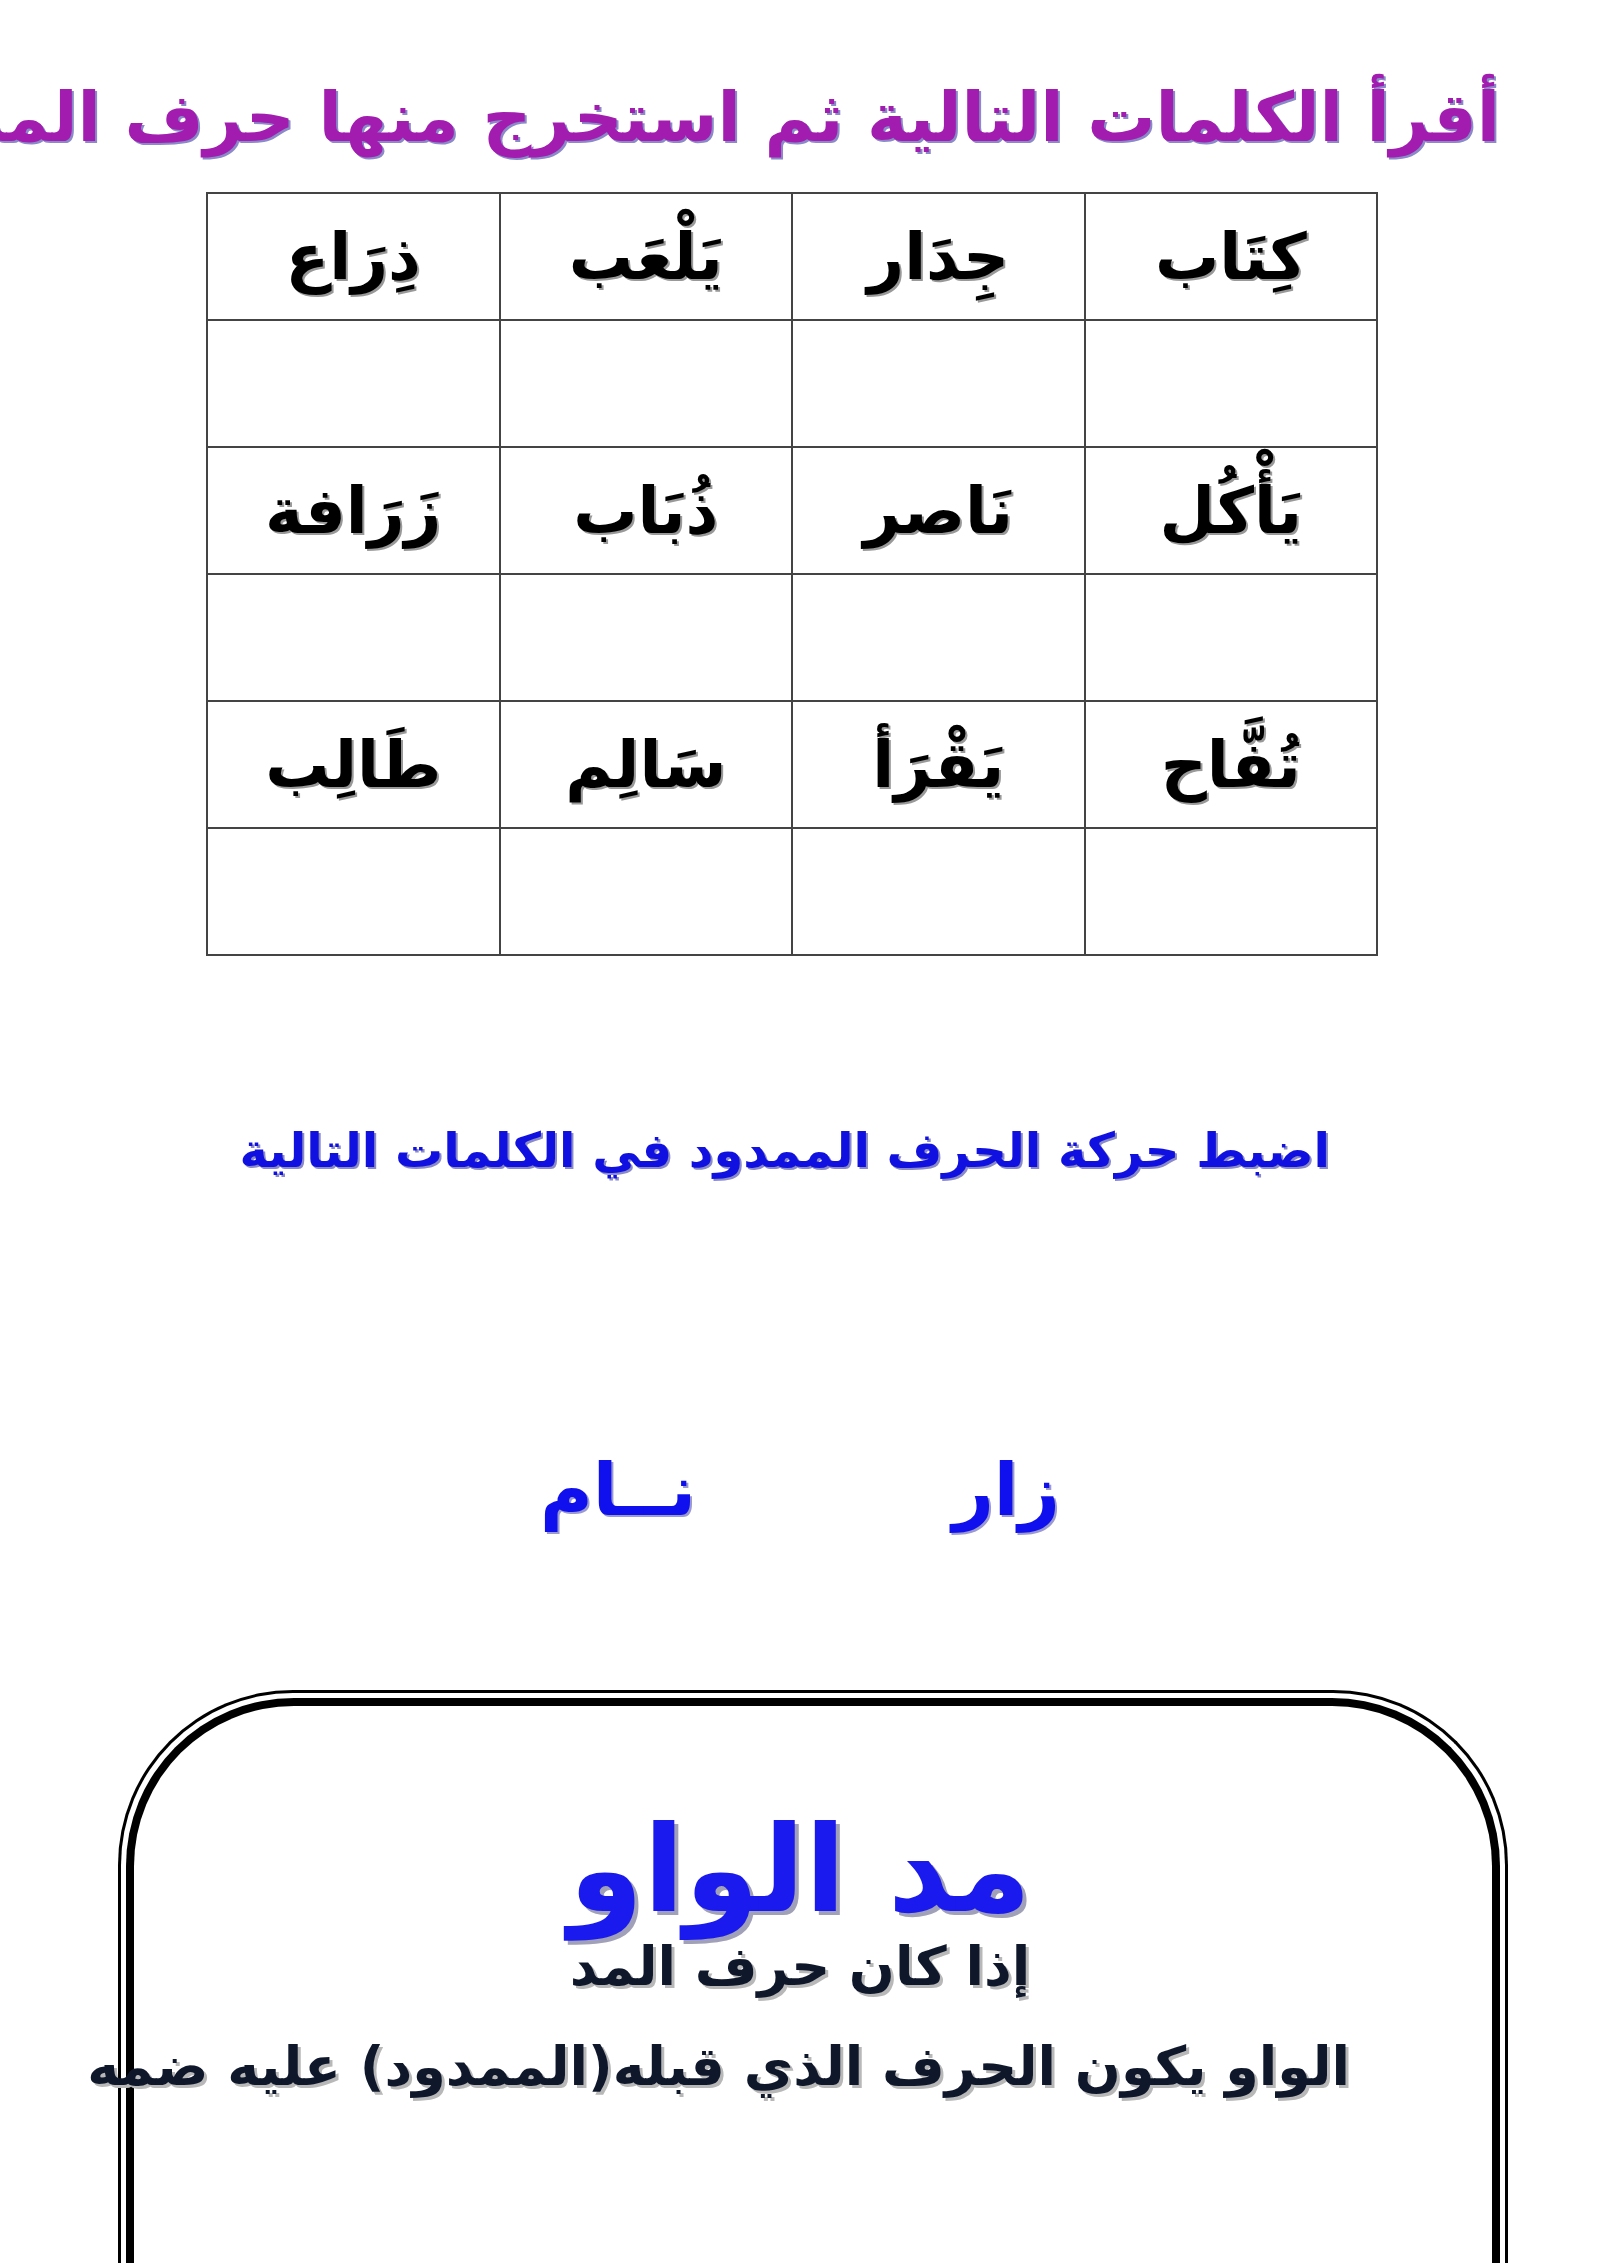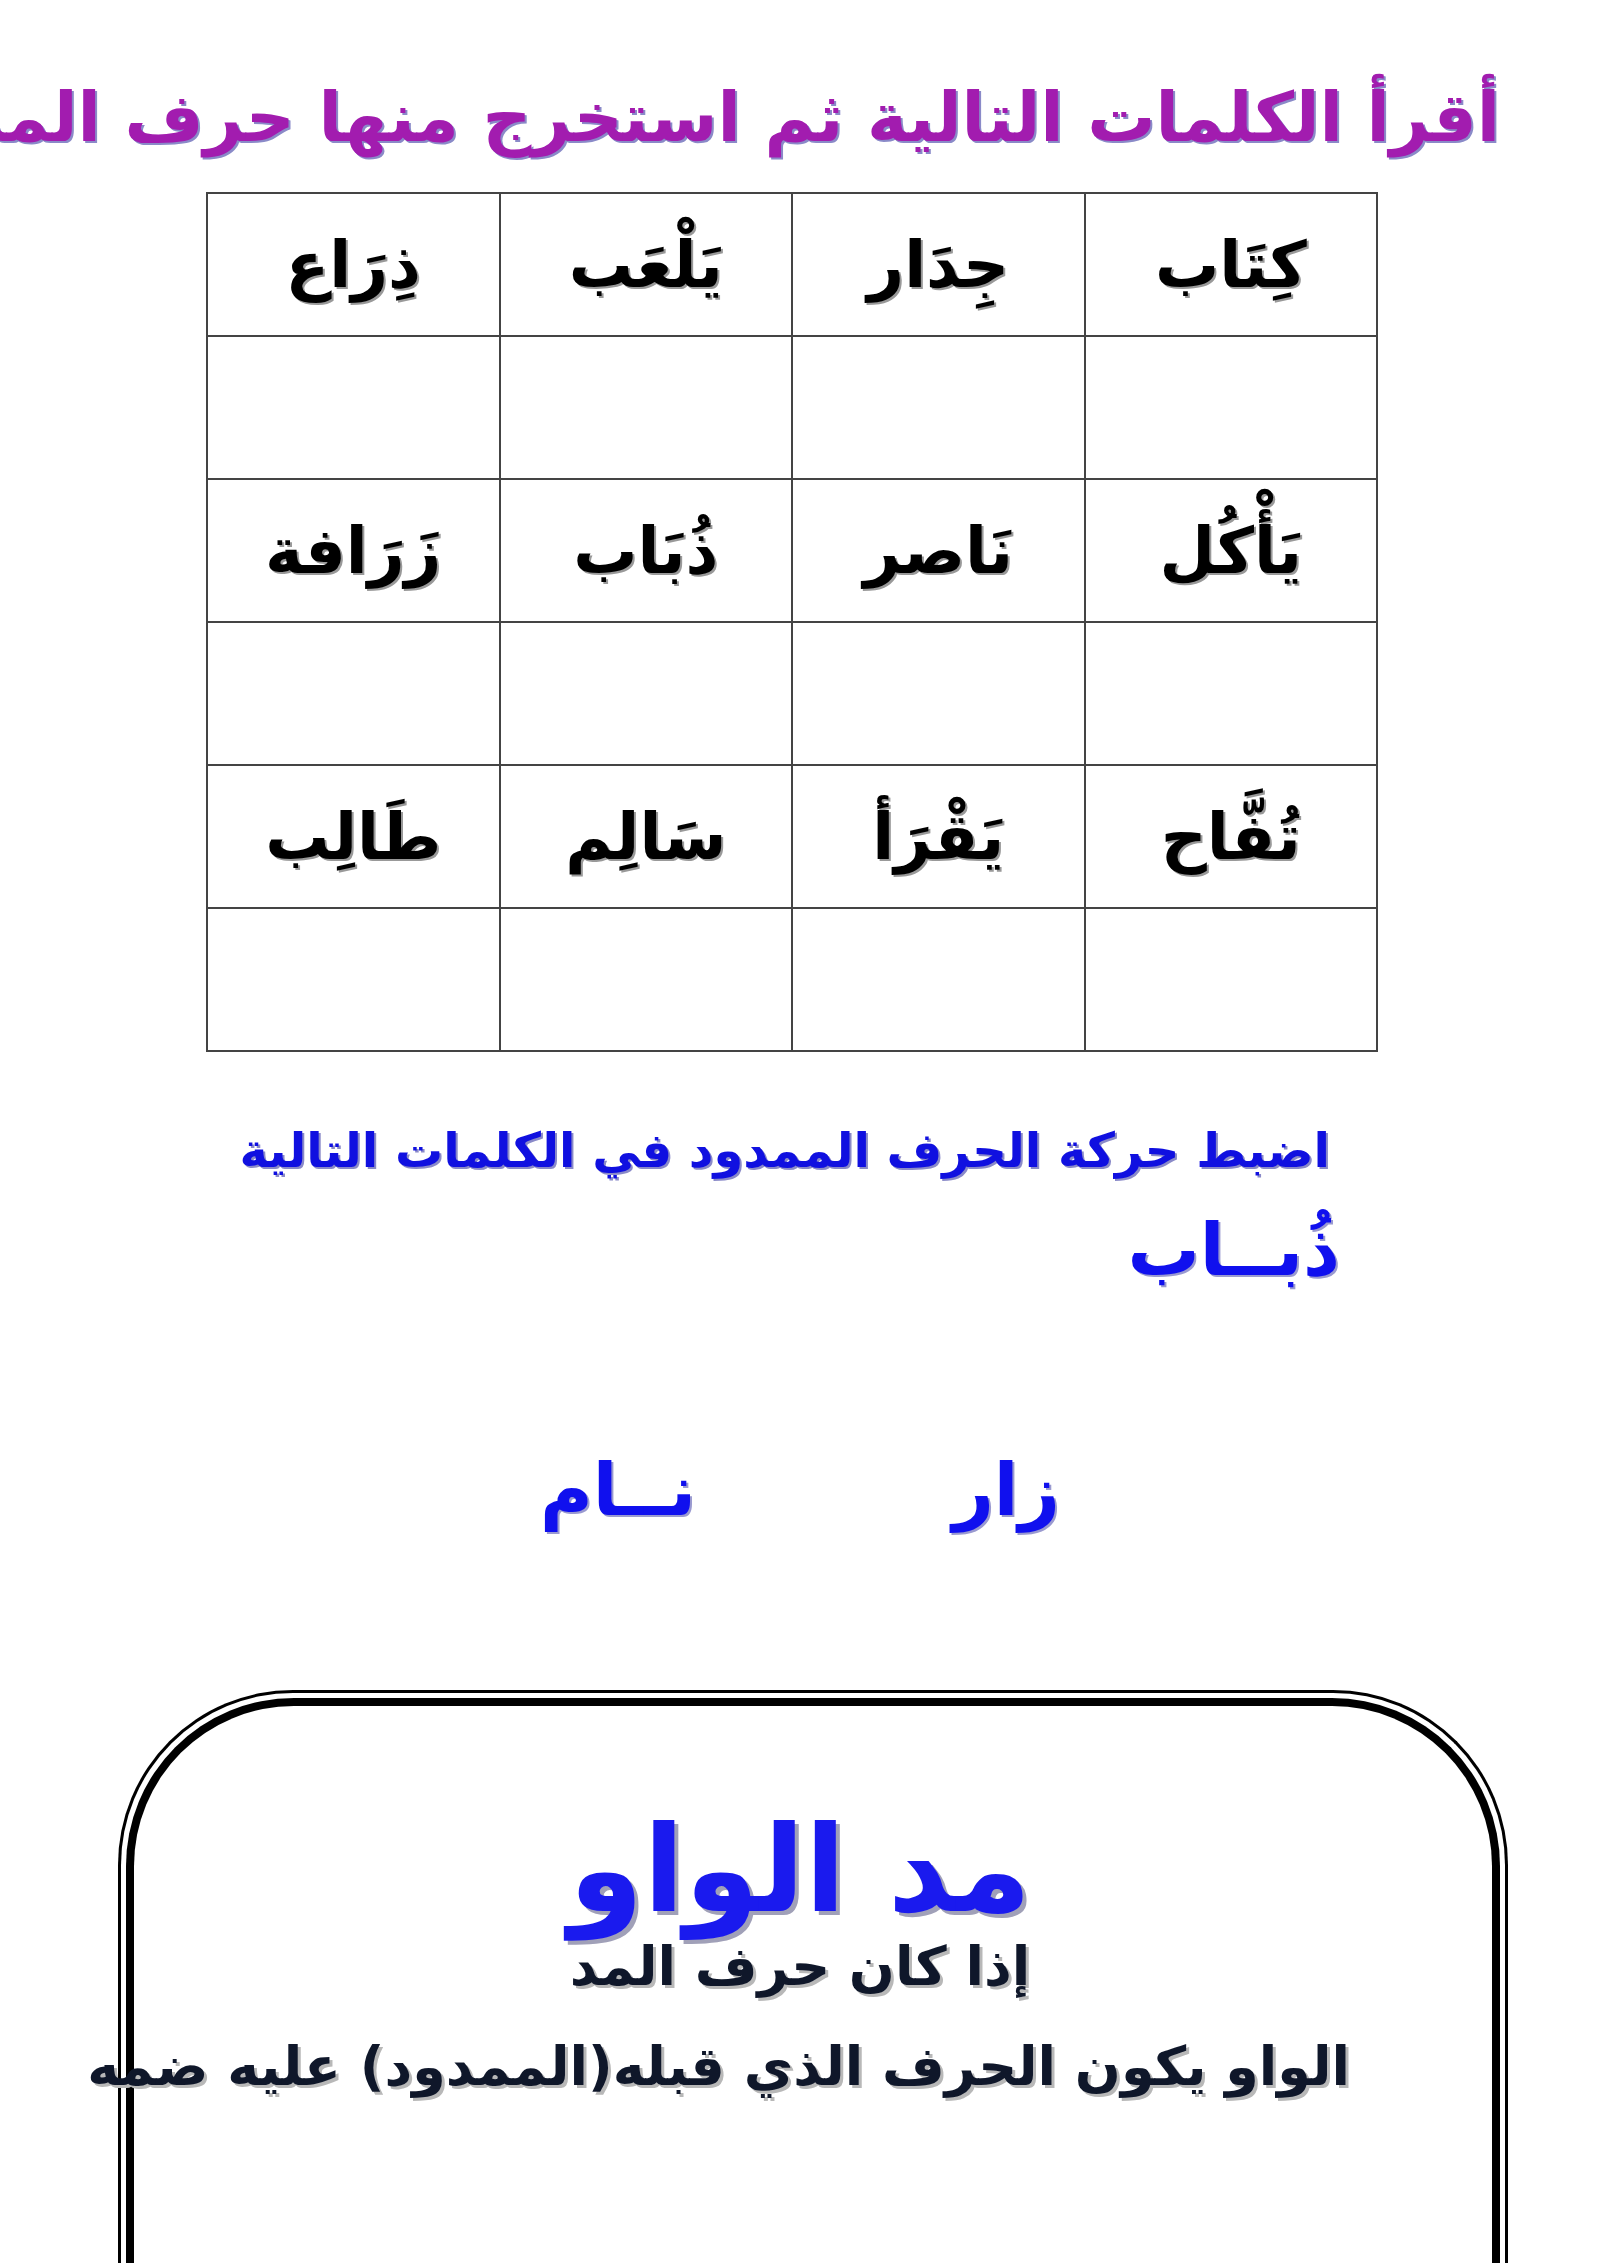--- a/index.html
+++ b/index.html
@@ -34,21 +34,21 @@
       border-collapse: collapse;
       table-layout: fixed;
       direction: rtl;
     }
     .word-table td {
       border: 2px solid #444;
       width: 25%;
       height: 109px;
       text-align: center;
       vertical-align: middle;
-      padding: 16px;
+      padding: 8px;
       font-size: 64px;
       font-weight: bold;
       color: #000;
       text-shadow: 2px 2px 0 #999;
     }
     .word-table td.blank {
       height: 109px;
     }
     .section2-title {
       position: absolute;
@@ -175,21 +175,20 @@
       <td class="blank"></td>
       <td class="blank"></td>
       <td class="blank"></td>
     </tr>
   </tbody>
 </table>
 
 <div class="section2-title">اضبط حركة الحرف الممدود في الكلمات التالية</div>
 
 <div class="words-row r1">
-  <span class="blue-word">ذُبــاب</span>
 </div>
 
 <div class="words-row r2">
   <span class="blue-word">زار</span>
   <span class="blue-word">نــام</span>
 </div>
 
 <div class="rule-box"></div>
 <div class="rule-box-inner"></div>
 

